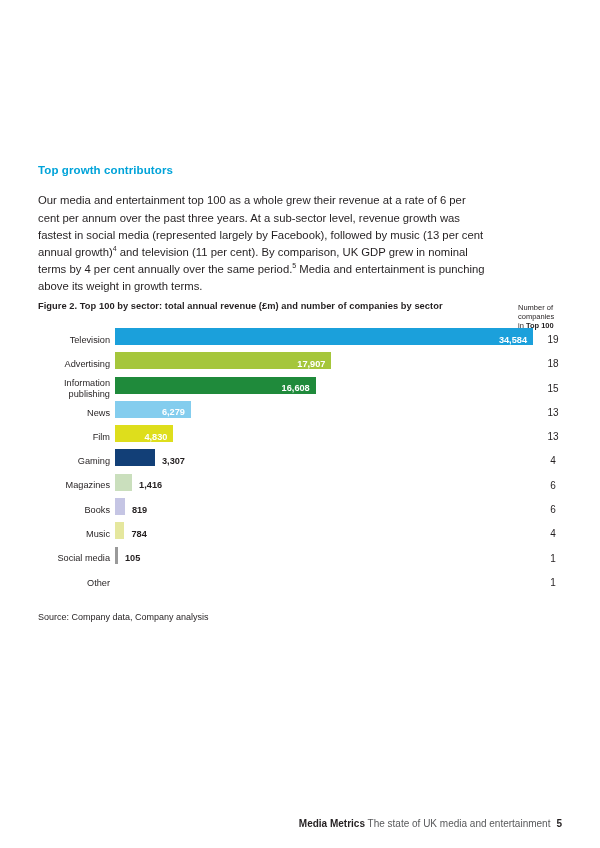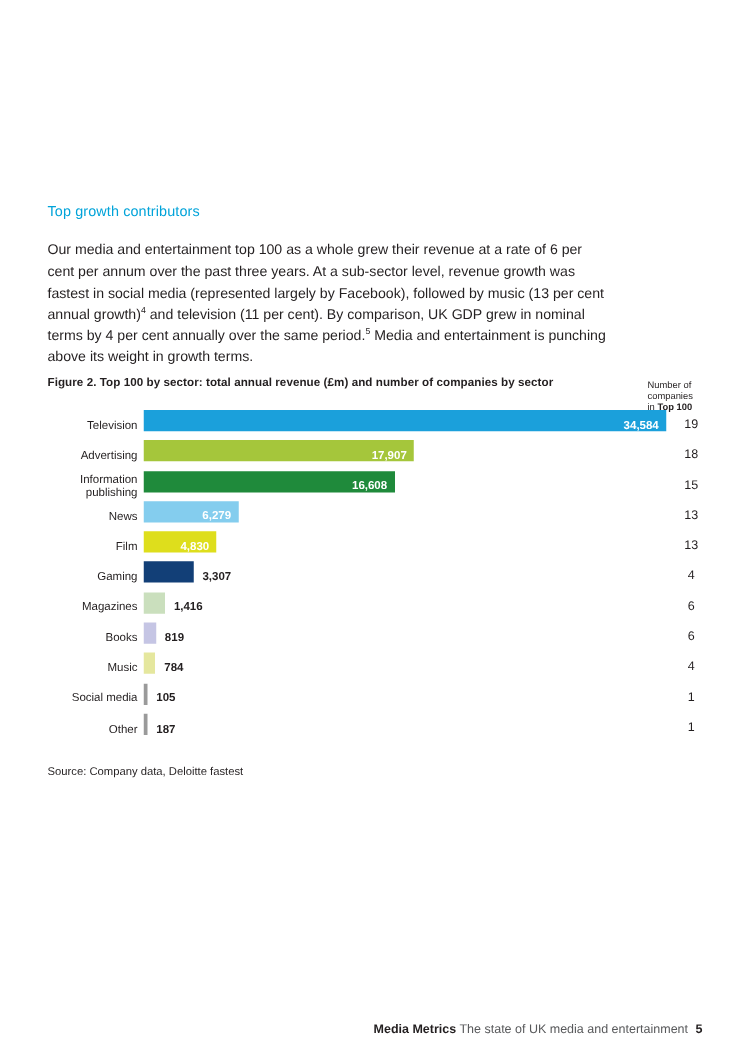--- a/index.html
+++ b/index.html
@@ -22,21 +22,21 @@
     width: 600px;
     height: 848px;
   }
 
   
   .section-heading {
     position: absolute;
     left: 38px;
     top: 164px;
     font-size: 11.5px;
-    font-weight: normal;
+    font-weight: bold;
     color: #00a3d9;
     letter-spacing: 0.1px;
   }
 
   .body-copy {
     position: absolute;
     left: 38px;
     top: 181px;
     width: 452px;
     font-size: 11.3px;
@@ -282,27 +282,23 @@
         <div class="bar-area">
           <div class="bar" style="width: 3px; background: rgb(154, 154, 154);"></div>
           <div class="bar-value outside" style="left: 10px;">105</div>
         </div>
         <div class="row-count">1</div>
       </div>
       <div class="row">
         <div class="row-label">
           <span>Other</span>
         </div>
-        <div class="bar-area">
-          <div class="bar" style="width: 3px; background: rgb(154, 154, 154);"></div>
-          <div class="bar-value outside" style="left: 10px;">187</div>
-        </div>
         <div class="row-count">1</div>
       </div>
     </div>
 
-  <div class="source-note">Source: Company data, Deloitte fastest</div>
+  <div class="source-note">Source: Company data, Company analysis</div>
 
   <div class="footer">
     <span class="brand">Media Metrics</span><span class="subtitle"> The state of UK media and entertainment</span><span class="pagenum">5</span>
   </div>
 
 </div>
 
 </body></html>

